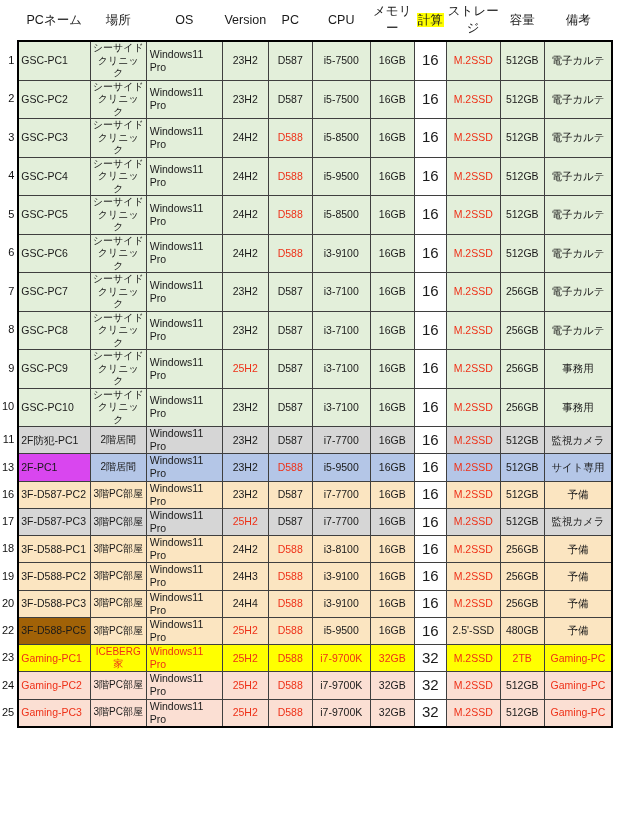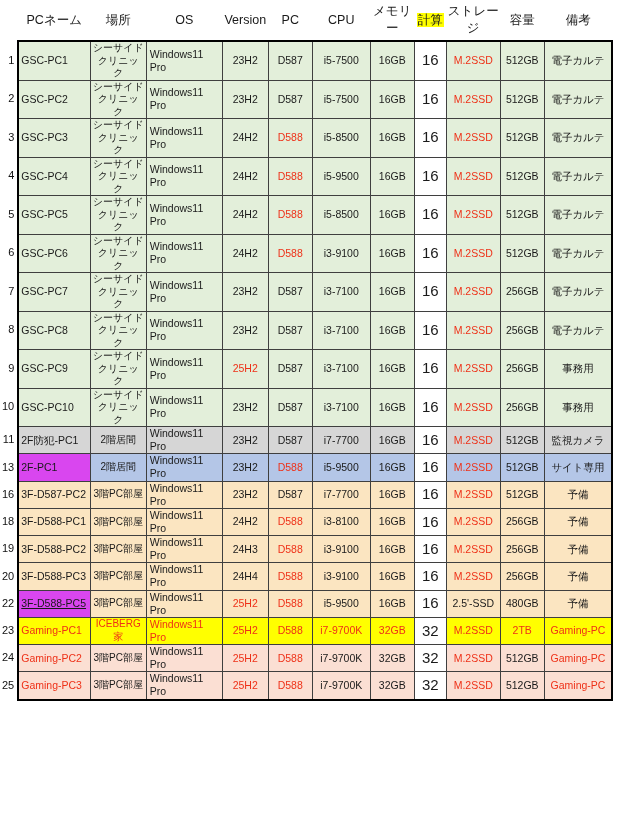--- a/index.html
+++ b/index.html
@@ -242,20 +242,34 @@
           <td class="col3" style="background: rgb(251, 229, 193);">23H2</td>
           <td class="col4" style="background: rgb(251, 229, 193);">D587</td>
           <td class="col5" style="background: rgb(251, 229, 193);">i7-7700</td>
           <td class="col6" style="background: rgb(251, 229, 193);">16GB</td>
           <td class="col7" style="background: rgb(255, 255, 255);">16</td>
           <td class="col8" style="background: rgb(251, 229, 193); color: rgb(238, 49, 24);">M.2SSD</td>
           <td class="col9" style="background: rgb(251, 229, 193);">512GB</td>
           <td class="col10" style="background: rgb(251, 229, 193);">予備</td>
         </tr>
         <tr class="h1">
+          <td class="rownum">17</td>
+          <td class="col0" style="background: rgb(214, 214, 214);">3F-D587-PC3</td>
+          <td class="col1" style="background: rgb(214, 214, 214);">3階PC部屋</td>
+          <td class="col2" style="background: rgb(214, 214, 214);">Windows11 Pro</td>
+          <td class="col3" style="background: rgb(214, 214, 214); color: rgb(238, 49, 24);">25H2</td>
+          <td class="col4" style="background: rgb(214, 214, 214);">D587</td>
+          <td class="col5" style="background: rgb(214, 214, 214);">i7-7700</td>
+          <td class="col6" style="background: rgb(214, 214, 214);">16GB</td>
+          <td class="col7" style="background: rgb(255, 255, 255);">16</td>
+          <td class="col8" style="background: rgb(214, 214, 214); color: rgb(238, 49, 24);">M.2SSD</td>
+          <td class="col9" style="background: rgb(214, 214, 214);">512GB</td>
+          <td class="col10" style="background: rgb(214, 214, 214);">監視カメラ</td>
+        </tr>
+        <tr class="h1">
           <td class="rownum">18</td>
           <td class="col0" style="background: rgb(251, 229, 193);">3F-D588-PC1</td>
           <td class="col1" style="background: rgb(251, 229, 193);">3階PC部屋</td>
           <td class="col2" style="background: rgb(251, 229, 193);">Windows11 Pro</td>
           <td class="col3" style="background: rgb(251, 229, 193);">24H2</td>
           <td class="col4" style="background: rgb(251, 229, 193); color: rgb(238, 49, 24);">D588</td>
           <td class="col5" style="background: rgb(251, 229, 193);">i3-8100</td>
           <td class="col6" style="background: rgb(251, 229, 193);">16GB</td>
           <td class="col7" style="background: rgb(255, 255, 255);">16</td>
           <td class="col8" style="background: rgb(251, 229, 193); color: rgb(238, 49, 24);">M.2SSD</td>
@@ -285,21 +299,21 @@
           <td class="col4" style="background: rgb(251, 229, 193); color: rgb(238, 49, 24);">D588</td>
           <td class="col5" style="background: rgb(251, 229, 193);">i3-9100</td>
           <td class="col6" style="background: rgb(251, 229, 193);">16GB</td>
           <td class="col7" style="background: rgb(255, 255, 255);">16</td>
           <td class="col8" style="background: rgb(251, 229, 193); color: rgb(238, 49, 24);">M.2SSD</td>
           <td class="col9" style="background: rgb(251, 229, 193);">256GB</td>
           <td class="col10" style="background: rgb(251, 229, 193);">予備</td>
         </tr>
         <tr class="h1">
           <td class="rownum">22</td>
-          <td class="col0" style="background: #d946ef; text-decoration: underline;">3F-D588-PC5</td>
+          <td class="col0" style="background: #a16207;">3F-D588-PC5</td>
           <td class="col1" style="background: rgb(251, 229, 193);">3階PC部屋</td>
           <td class="col2" style="background: rgb(251, 229, 193);">Windows11 Pro</td>
           <td class="col3" style="background: rgb(251, 229, 193); color: rgb(238, 49, 24);">25H2</td>
           <td class="col4" style="background: rgb(251, 229, 193); color: rgb(238, 49, 24);">D588</td>
           <td class="col5" style="background: rgb(251, 229, 193);">i5-9500</td>
           <td class="col6" style="background: rgb(251, 229, 193);">16GB</td>
           <td class="col7" style="background: rgb(255, 255, 255);">16</td>
           <td class="col8" style="background: rgb(251, 229, 193);">2.5'-SSD</td>
           <td class="col9" style="background: rgb(251, 229, 193);">480GB</td>
           <td class="col10" style="background: rgb(251, 229, 193);">予備</td>

